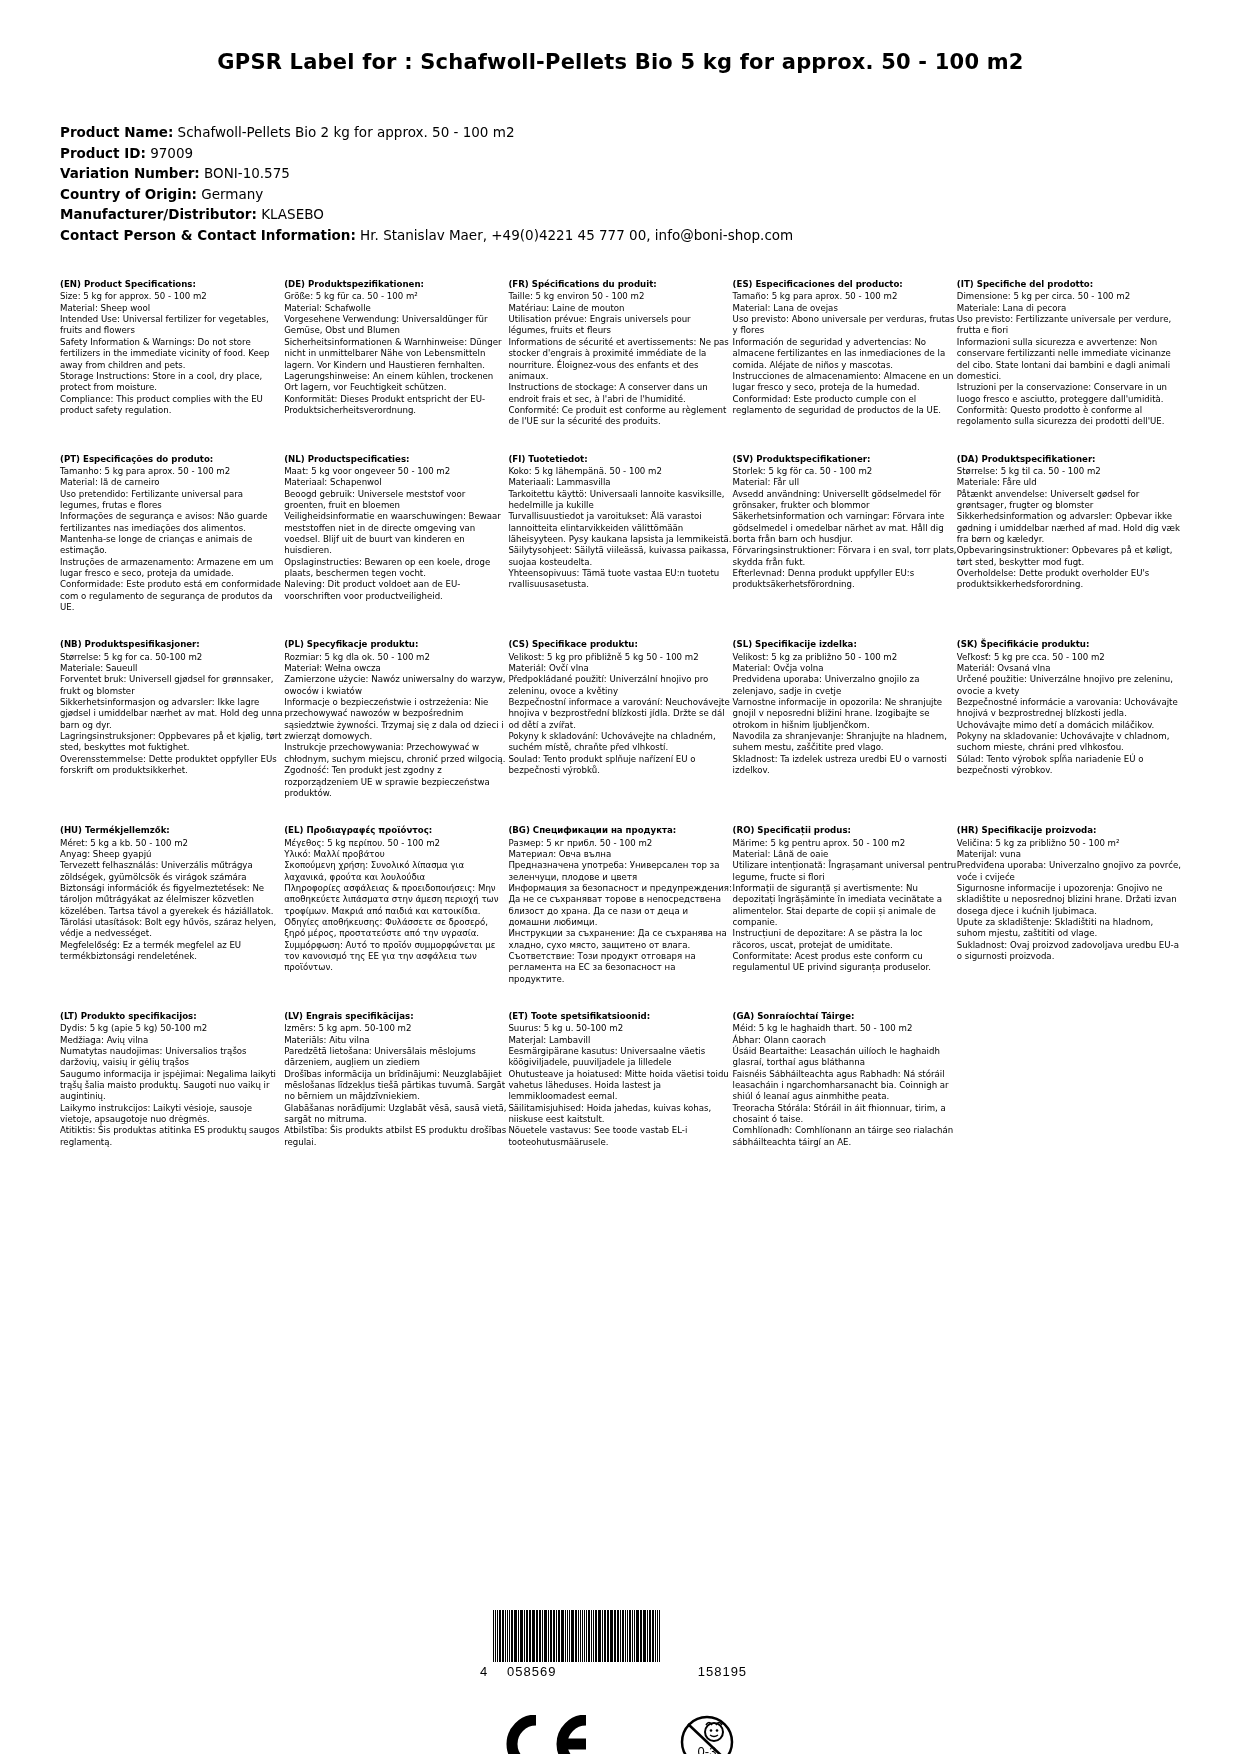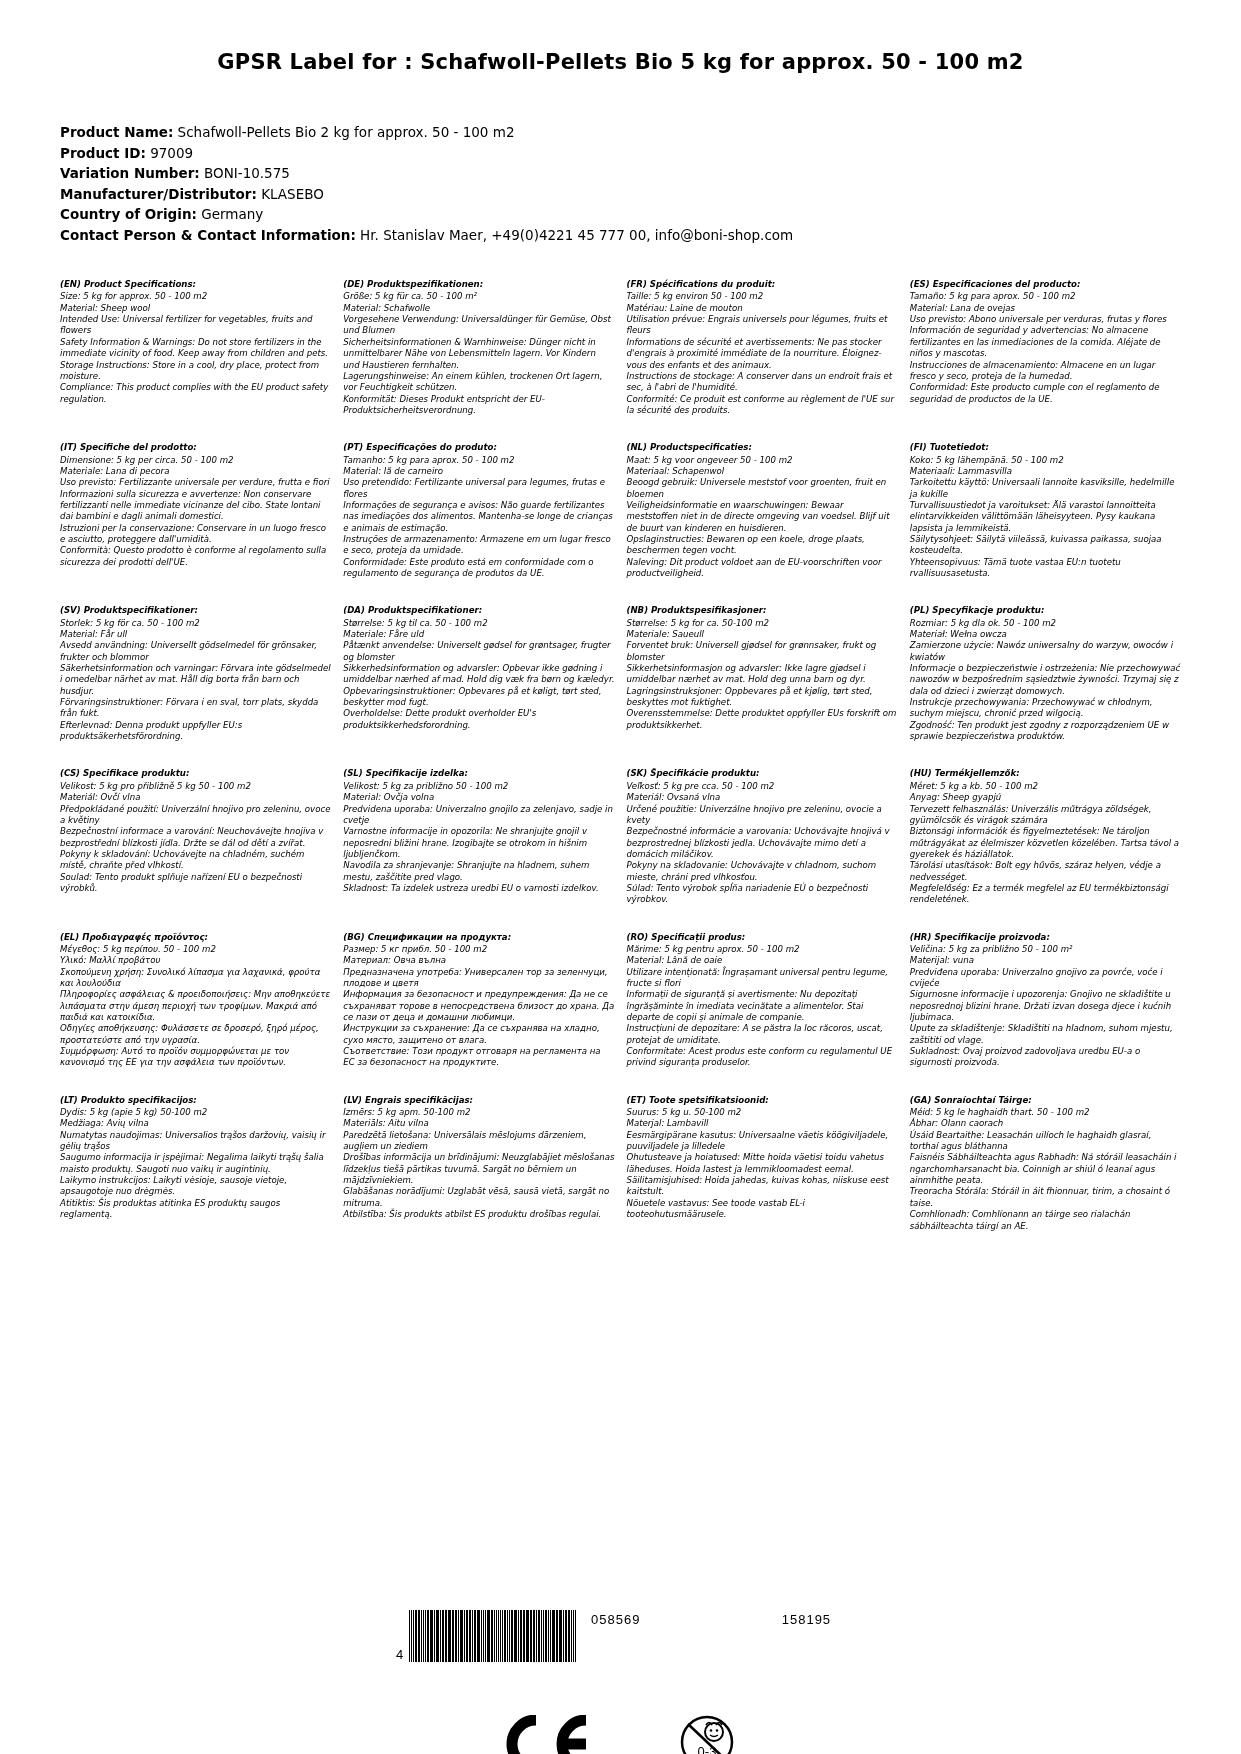--- a/index.html
+++ b/index.html
@@ -39,23 +39,22 @@
   .meta .lbl {
     font-weight: bold;
     text-align: center;
   }
   .meta .val {
     font-weight: normal;
   }
   .grid {
     margin: 34px 60px 0 60px;
     display: grid;
-    grid-template-columns: repeat(4, 1fr);
-    column-gap: 12px;
-    font-style: italic;
+    grid-template-columns: repeat(5, 1fr);
+    column-gap: 0;
   }
   .cell {
     font-size: 8.6px;
     line-height: 1.32;
     padding-bottom: 26px;
     overflow-wrap: break-word;
   }
   .cell .hd {
     font-weight: bold;
     display: block;
@@ -144,26 +143,26 @@
     </div>
     <div class="row">
       <span class="lbl">Product ID:</span>
       <span class="val">97009</span>
     </div>
     <div class="row">
       <span class="lbl">Variation Number:</span>
       <span class="val">BONI-10.575</span>
     </div>
     <div class="row">
+      <span class="lbl">Country of Origin:</span>
+      <span class="val">Germany</span>
+    </div>
+    <div class="row">
       <span class="lbl">Manufacturer/Distributor:</span>
       <span class="val">KLASEBO</span>
-    </div>
-    <div class="row">
-      <span class="lbl">Country of Origin:</span>
-      <span class="val">Germany</span>
     </div>
     <div class="row">
       <span class="lbl">Contact Person &amp; Contact Information:</span>
       <span class="val">Hr. Stanislav Maer, +49(0)4221 45 777 00, info@boni-shop.com</span>
     </div>
   </div>
 
   <div class="grid">
     <div class="cell">
       <span class="hd">(EN) Product Specifications:</span>
@@ -382,21 +381,21 @@
 Úsáid Beartaithe: Leasachán uilíoch le haghaidh glasraí, torthaí agus bláthanna
 Faisnéis Sábháilteachta agus Rabhadh: Ná stóráil leasacháin i ngarchomharsanacht bia. Coinnigh ar shiúl ó leanaí agus ainmhithe peata.
 Treoracha Stórála: Stóráil in áit fhionnuar, tirim, a chosaint ó taise.
 Comhlíonadh: Comhlíonann an táirge seo rialachán sábháilteachta táirgí an AE.</span>
     </div>
   </div>
 
   <div class="barcode-area">
     <div class="barcode-row">
       <span class="bc-digit bc-left">4</span>
-      <div style="display:flex;">
+      <div style="display:flex;flex-direction:column;">
         <div class="bars" id="bars">
             <i style="width: 1px;"></i>
             <i style="width: 1px;"></i>
             <i style="width: 1px;"></i>
             <i style="width: 2px;"></i>
             <i style="width: 2px;"></i>
             <i style="width: 1px;"></i>
             <i style="width: 1px;"></i>
             <i style="width: 1px;"></i>
             <i style="width: 2px;"></i>

